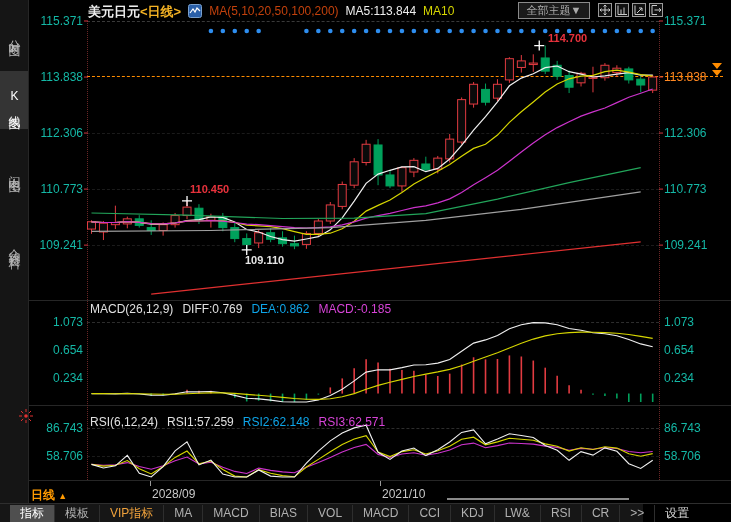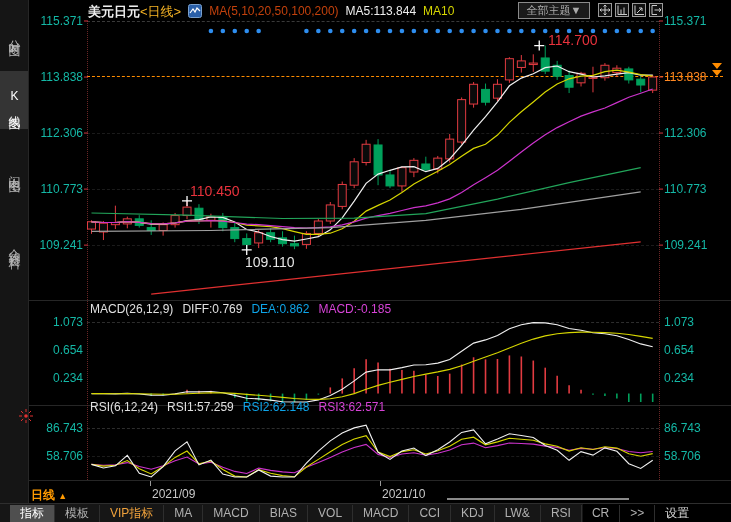--- a/index.html
+++ b/index.html
@@ -7,21 +7,21 @@
        font-family:"Liberation Sans",sans-serif;-webkit-font-smoothing:none;}
   
   #sidebar{position:absolute;left:0;top:0;width:28px;height:503px;background:#151515;border-right:1px solid #262626;}
   .side-tab{position:absolute;left:0;width:28px;writing-mode:vertical-rl;text-orientation:upright;
             display:flex;align-items:center;justify-content:center;font-size:12px;color:#b8b8b8;
             letter-spacing:3px;cursor:pointer;}
   .side-tab.active{background:#343434;color:#fff;}
   
   #header{position:absolute;left:88px;top:2px;height:18px;display:flex;align-items:center;gap:7px;white-space:nowrap;}
   .ttl{font-size:13px;font-weight:bold;color:#eee;}
-  .tag{font-size:13px;font-weight:normal;color:#f5b324;}
+  .tag{font-size:13px;font-weight:bold;color:#f5b324;}
   .mas{font-size:12px;color:#c2410c;}
   .ma5{font-size:12px;color:#eee;}
   .ma10{font-size:12px;color:#d6d600;}
   #theme-btn{position:absolute;left:518px;top:2px;width:70px;height:15px;border:1px solid #8a8a8a;
              background:#1a1a1a;color:#aaa;font-size:11px;line-height:15px;text-align:center;cursor:pointer;}
   .winbtn{position:absolute;top:3px;width:14px;height:14px;border:1px solid #9a9a9a;background:#111;
           cursor:pointer;box-sizing:border-box;}
   
   .axlbl{position:absolute;font-size:12px;color:#14b8a6;line-height:14px;}
   .axl{left:28px;width:55px;text-align:right;}
@@ -31,28 +31,28 @@
   .hgrid{position:absolute;left:87px;width:572px;height:0;border-top:1px dashed #1b1b1b;}
   .hgrid.bright{border-top:1px dashed #3a3a3a;}
   .hgrid.mid{border-top:1px dashed #2d2d2d;}
   #curline{position:absolute;left:87px;top:76px;width:636px;height:0;border-top:1px dashed #ff8c00;}
   .vdot{position:absolute;top:21px;height:459px;width:0;border-left:1px dotted #6b2626;}
   .hsep{position:absolute;left:28px;right:0;height:1px;background:#262626;}
   
   .phead{position:absolute;left:90px;display:flex;gap:9px;font-size:12px;white-space:nowrap;}
   .ph-w{color:#e0e0e0;} .ph-y{color:#0ea5e9;} .ph-m{color:#d643d6;}
   
-  .anno{position:absolute;font-size:14px;font-weight:normal;}
+  .anno{position:absolute;font-size:11px;font-weight:bold;}
   
   #period-btn{position:absolute;left:31px;top:487px;font-size:12px;font-weight:bold;color:#ff9a00;cursor:pointer;}
   .month{position:absolute;top:487px;font-size:12px;color:#c8c8c8;}
   .mtick{position:absolute;top:481px;width:1px;height:5px;background:#999;}
   #scrollthumb{position:absolute;left:447px;top:498px;width:182px;height:2px;background:#8a8a8a;cursor:pointer;}
   
-  #toolbar{position:absolute;left:0;top:504px;width:583px;height:18px;background:#161616;
+  #toolbar{position:absolute;left:0;top:504px;width:643px;height:18px;background:#161616;
            display:flex;align-items:center;font-size:12px;color:#b0b0b0;white-space:nowrap;}
   .tb{padding:1px 10px;border-right:1px solid #2e2e2e;cursor:pointer;line-height:15px;}
   .tb.sel{background:#4f4f4f;color:#fff;margin-left:10px;}
   .tb.vip{color:#f0a23c;}
   svg{display:block;}
   #gfx{position:absolute;left:0;top:0;}
 </style>
 </head>
 <body>
 
@@ -353,42 +353,42 @@
   <div class="axlbl axl" style="top:449px;">58.706</div>
   <div class="axlbl axr" style="top:421px;">86.743</div>
   <div class="axlbl axr" style="top:449px;">58.706</div>
 
   <div class="phead" style="top:302px;">
     <span class="ph-w">MACD(26,12,9)</span>
     <span class="ph-w">DIFF:0.769</span>
     <span class="ph-y">DEA:0.862</span>
     <span class="ph-m">MACD:-0.185</span>
   </div>
-  <div class="phead" style="top:400px;">
+  <div class="phead" style="top:415px;">
     <span class="ph-w">RSI(6,12,24)</span>
     <span class="ph-w">RSI1:57.259</span>
     <span class="ph-y">RSI2:62.148</span>
     <span class="ph-m">RSI3:62.571</span>
   </div>
 
   <svg style="position:absolute;left:18px;top:408px;" width="16" height="16" viewBox="0 0 16 16">
     <g stroke="#e03030" stroke-width="1">
         <path d="M8,1 V4 M8,12 V15 M1,8 H4 M12,8 H15 M3,3 L5.2,5.2 M10.8,10.8 L13,13 M13,3 L10.8,5.2 M5.2,10.8 L3,13"></path>
       </g>
     <circle cx="8" cy="8" r="1.8" fill="#e03030"></circle>
   </svg>
 
   <div class="anno" style="left:190px;top:183px;color:#e8323c;">110.450</div>
   <div class="anno" style="left:245px;top:254px;color:#e5e5e5;">109.110</div>
   <div class="anno" style="left:548px;top:32px;color:#e8323c;">114.700</div>
 
   <div id="period-btn"><span>日线</span> <span style="font-size:9px;">▲</span></div>
   <div class="mtick" style="left:150px;"></div>
   <div class="mtick" style="left:380px;"></div>
-  <div class="month" style="left:152px;">2021/09</div>
+  <div class="month" style="left:152px;">2028/09</div>
   <div class="month" style="left:382px;">2021/10</div>
   <div id="scrollthumb"></div>
 
   <div id="toolbar">
     <span class="tb sel">指标</span>
     <span class="tb">模板</span>
     <span class="tb vip">VIP指标</span>
     <span class="tb">MA</span>
     <span class="tb">MACD</span>
     <span class="tb">BIAS</span>

